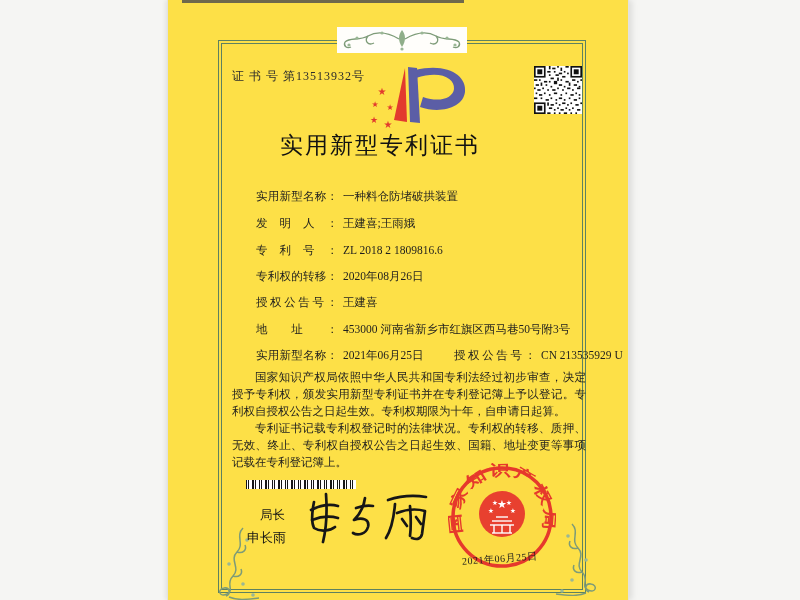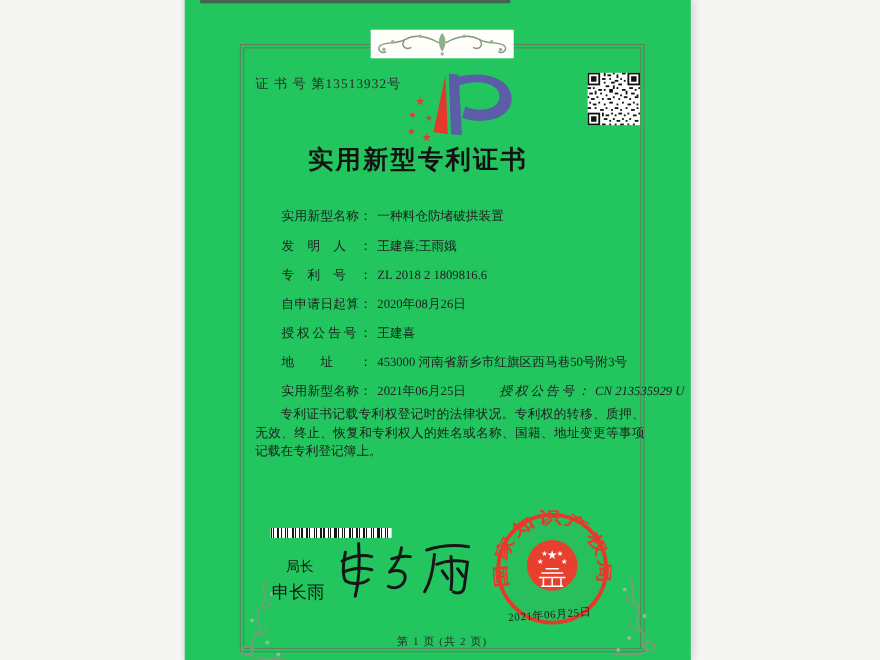--- a/index.html
+++ b/index.html
@@ -3,51 +3,51 @@
 <meta charset="utf-8">
 <style>
   html,body{margin:0;padding:0;}
   body{
     width:800px;height:600px;position:relative;overflow:hidden;
     background:#f5f5f3;
     font-family:"Liberation Serif","DejaVu Serif",serif;
   }
   .paper{
     position:absolute;left:168px;top:0;width:460px;height:600px;
-    background:#22c55e;
+    background:#fde047;
     box-shadow:0 0 0 1px #e2e2df, 4px 0 6px rgba(0,0,0,.10), -3px 0 4px rgba(0,0,0,.07);
   }
   .top-strip{position:absolute;left:14px;top:0;width:282px;height:3px;background:#4b4b4d;opacity:.8;}
   .frame{
     position:absolute;left:50px;top:40px;width:368px;height:553px;
     border:4px double #5e8160;box-sizing:border-box;
   }
   .orn{position:absolute;}
   .orn-top{left:169px;top:27px;width:130px;height:26px;background:#fffefb;text-align:center;}
   .orn-bl{left:45px;top:526px;width:48px;height:74px;}
   .orn-br{left:386px;top:522px;width:48px;height:74px;transform:scaleX(-1);}
   .cert-no{position:absolute;left:64px;top:68px;font-size:12px;letter-spacing:1px;color:#2b2b2b;white-space:nowrap;}
   .logo{position:absolute;left:202px;top:58px;width:108px;height:80px;}
   .qr{position:absolute;left:366px;top:66px;width:48px;height:48px;}
   .title{
     position:absolute;left:50px;top:130px;width:324px;text-align:center;
-    font-size:23px;font-weight:bold;letter-spacing:2px;color:#121212;white-space:nowrap;
+    font-size:23px;font-weight:normal;letter-spacing:2px;color:#121212;white-space:nowrap;
   }
   .row{position:absolute;left:64px;width:356px;font-size:11.5px;color:#1e1e1e;white-space:nowrap;margin-left:24px;}
   .flabel{display:inline-block;width:82px;text-align:justify;text-align-last:justify;}
   .fvalue{margin-left:5px;}
-  .pair2{position:absolute;left:198px;top:0;font-style:italic;}
+  .pair2{position:absolute;left:198px;top:0;}
   .r0{top:189px}.r1{top:216px}.r2{top:243px}.r3{top:269px}.r4{top:295px}.r5{top:322px}.r6{top:348px}
   .paras{position:absolute;left:64px;top:369px;width:354px;font-size:11.5px;line-height:17px;
     text-align:justify;color:#1e1e1e;}
   .paras p{margin:0;text-indent:2em;}
   .barcode{position:absolute;left:78px;top:480px;width:110px;height:9px;
     background:repeating-linear-gradient(90deg,#161616 0 1px,#fff 1px 2px,#161616 2px 3px,#fff 3px 6px,#161616 6px 8px,#fff 8px 9px,#161616 9px 10px,#fff 10px 13px);}
   .director-title{position:absolute;left:92px;top:507px;font-size:12.5px;color:#141414;}
-  .director-name{position:absolute;left:79px;top:529px;font-size:16px;color:#141414;}
+  .director-name{position:absolute;left:79px;top:529px;font-size:13px;color:#141414;}
   .signature{position:absolute;left:130px;top:486px;width:140px;height:70px;}
   .seal{position:absolute;left:280px;top:463px;width:108px;height:112px;}
   .footer{position:absolute;left:50px;top:576px;width:368px;text-align:center;font-size:10px;color:#2b2b2b;letter-spacing:1px;}
 </style>
 </head>
 <body>
 
 <div class="paper">
   <div class="top-strip"></div>
 
@@ -226,37 +226,38 @@
   <div class="row r0">
     <span class="flabel">实用新型名称：</span><span class="fvalue">一种料仓防堵破拱装置</span>
   </div>
   <div class="row r1">
     <span class="flabel">发明人：</span><span class="fvalue">王建喜;王雨娥</span>
   </div>
   <div class="row r2">
     <span class="flabel">专利号：</span><span class="fvalue">ZL 2018 2 1809816.6</span>
   </div>
   <div class="row r3">
-    <span class="flabel">自申请日起算：</span><span class="fvalue">2020年08月26日</span>
+    <span class="flabel">专利权的转移：</span><span class="fvalue">2020年08月26日</span>
   </div>
   <div class="row r4">
     <span class="flabel">授权公告号：</span><span class="fvalue">王建喜</span>
   </div>
   <div class="row r5">
     <span class="flabel">地址：</span><span class="fvalue">453000 河南省新乡市红旗区西马巷50号附3号</span>
   </div>
   <div class="row r6">
     <span class="flabel">实用新型名称：</span><span class="fvalue">2021年06月25日</span>
     <span class="pair2">
       <span class="flabel">授权公告号：</span><span class="fvalue">CN 213535929 U</span>
     </span>
   </div>
 
   <div class="paras">
-    <p>专利证书记载专利权登记时的法律状况。专利权的转移、质押、无效、终止、恢复和专利权人的姓名或名称、国籍、地址变更等事项记载在专利登记簿上。</p>
+    <p>国家知识产权局依照中华人民共和国专利法经过初步审查，决定授予专利权，颁发实用新型专利证书并在专利登记簿上予以登记。专利权自授权公告之日起生效。专利权期限为十年，自申请日起算。</p>
+    <p>专利证书记载专利权登记时的法律状况。专利权的转移、质押、无效、终止、专利权自授权公告之日起生效、国籍、地址变更等事项记载在专利登记簿上。</p>
   </div>
 
   <div class="barcode"></div>
 
   <div class="director-title">局长</div>
   <div class="director-name">申长雨</div>
 
   <div class="signature">
     <svg width="140" height="70" viewBox="0 0 140 70">
       <g stroke="#161616" stroke-width="2.7" fill="none" stroke-linecap="round" stroke-linejoin="round">
@@ -299,14 +300,13 @@
           <path d="M44,58 H64"></path>
           <path d="M42,62 H66"></path>
           <path d="M46,62 V70 M54,62 V70 M62,62 V70"></path>
           <path d="M44,70 H64"></path>
         </g>
       </g>
       <text x="52" y="99" font-size="10" fill="#1c1c1c" text-anchor="middle" letter-spacing="0.5" transform="rotate(-4 52 99)">2021年06月25日</text>
     </svg>
   </div>
 
-  <div class="footer">第 1 页 (共 2 页)</div>
 </div>
 
 </body></html>

